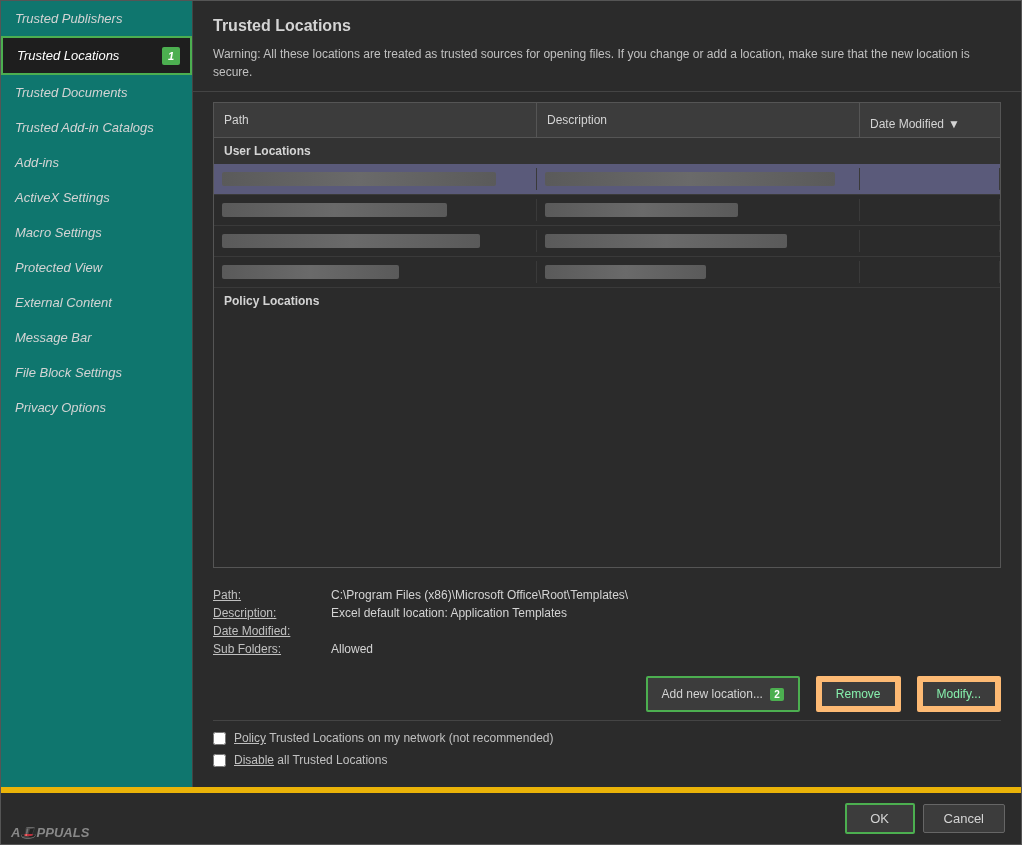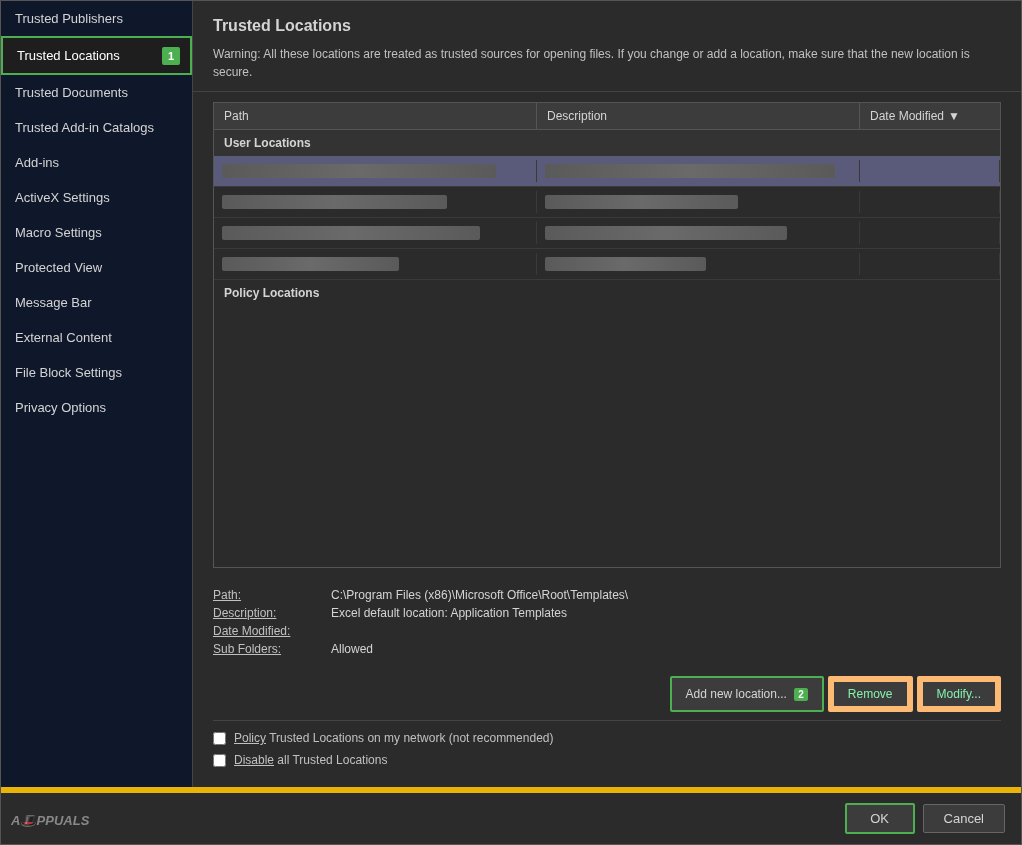--- a/index.html
+++ b/index.html
@@ -60,24 +60,25 @@
     }
 
     .content-area {
       display: flex;
       flex: 1;
       overflow: hidden;
     }
 
     .sidebar {
       width: 192px;
-      background: #0f172a;
+      background: #0f766e;
       border-right: 1px solid #444;
       flex-shrink: 0;
       overflow-y: auto;
+      font-style: italic;
     }
 
     .sidebar-item {
       padding: 10px 14px;
       cursor: pointer;
       color: #d4d4d4;
       border-bottom: none;
       position: relative;
     }
 
@@ -217,21 +218,21 @@
       text-decoration-style: solid;
     }
 
     .detail-value {
       color: #d4d4d4;
     }
 
     .button-row {
       display: flex;
       justify-content: flex-end;
-      gap: 4px;
+      gap: 16px;
       padding: 8px 0;
     }
 
     .btn {
       padding: 5px 14px;
       font-size: 12px;
       cursor: pointer;
       border: 6px solid #fdba74;
       background: #3c3c3c;
       color: #86efac;
@@ -300,21 +301,21 @@
       border-radius: 2px;
       min-width: 70px;
     }
 
     .footer-btn.ok {
       border: 2px solid #4caf50;
     }
 
     .appuals-logo {
       position: absolute;
-      bottom: 16px;
+      bottom: 4px;
       left: 10px;
       font-size: 13px;
       color: #888;
       font-style: italic;
       font-weight: bold;
     }
 
     .policy-section {
       background: #2b2b2b;
       min-height: 80px;
@@ -334,22 +335,22 @@
 
     <div class="sidebar" id="sidebar">
         <div class="sidebar-item">Trusted Publishers</div>
         <div class="sidebar-item active">Trusted Locations<span class="badge">1</span></div>
         <div class="sidebar-item">Trusted Documents</div>
         <div class="sidebar-item">Trusted Add-in Catalogs</div>
         <div class="sidebar-item">Add-ins</div>
         <div class="sidebar-item">ActiveX Settings</div>
         <div class="sidebar-item">Macro Settings</div>
         <div class="sidebar-item">Protected View</div>
+        <div class="sidebar-item">External Content</div>
         <div class="sidebar-item">Message Bar</div>
-        <div class="sidebar-item">External Content</div>
         <div class="sidebar-item">File Block Settings</div>
         <div class="sidebar-item">Privacy Options</div>
       </div>
 
     <div class="main-panel">
       <div class="panel-header">
         <div class="panel-title">Trusted Locations</div>
         <div class="warning-text">Warning: All these locations are treated as trusted sources for opening files.  If you change or add a location, make sure that the new location is secure.</div>
       </div>
 
@@ -357,21 +358,21 @@
 
         <div class="table-container">
 
           <div class="table-header">
             <div class="table-header-cell">
               <span>Path</span>
             </div>
             <div class="table-header-cell">
               <span>Description</span>
             </div>
-            <div class="table-header-cell" style="cursor:pointer;">
+            <div class="table-header-cell" style="cursor:pointer;margin-top:8px;">
               <span>Date Modified</span>
               <span>▼</span>
             </div>
           </div>
 
           <div class="section-header">
             <strong>User Locations</strong>
           </div>
 
           <div class="blurred-row highlight-row">

